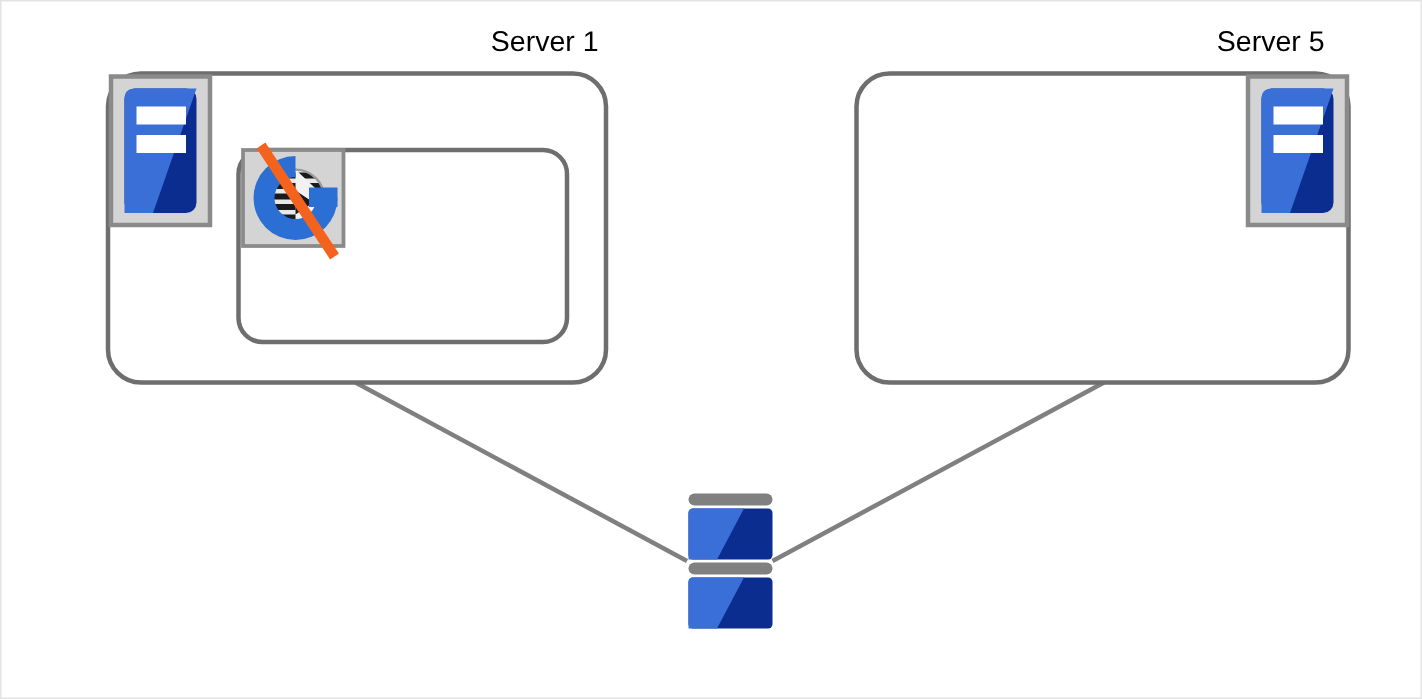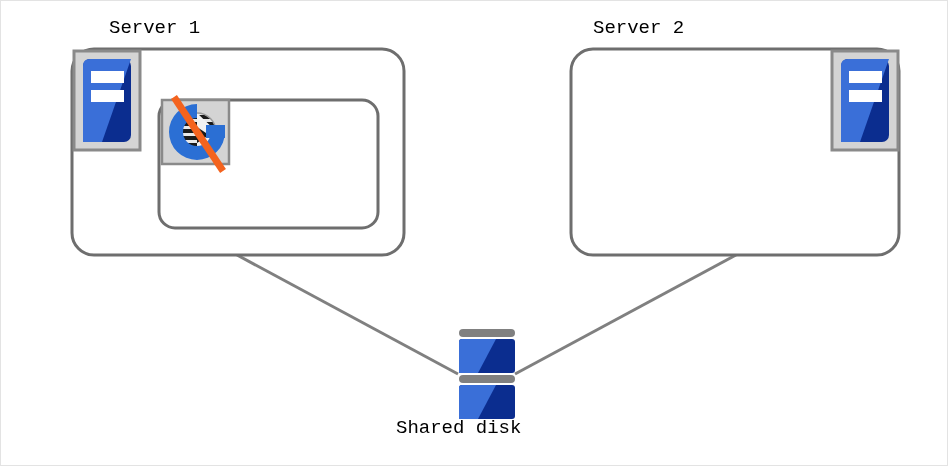--- a/index.html
+++ b/index.html
@@ -21,25 +21,25 @@
   }
   #diagram-svg {
     position: absolute;
     left: 0;
     top: 0;
     width: 948px;
     height: 466px;
   }
   .dgm-label {
     position: absolute;
-    font-family: Liberation Mono, monospace;
+    font-family: Liberation Sans, sans-serif;
     font-size: 19px;
     color: #000000;
     white-space: nowrap;
-    text-align: left;
+    text-align: right;
     line-height: 1;
   }
   #server1-title { left: 108px; top: 18px; width: 290px; }
   #server2-title { left: 592px; top: 18px; width: 290px; }
   #group-a-title { left: 157px; top: 64px; width: 220px; }
   #shared-disk-title { left: 395px; top: 418px; width: 180px; }
 </style>
 </head>
 <body>
 
@@ -111,17 +111,16 @@
       <rect x="458" y="374" width="56" height="8" rx="4" ry="4" fill="#808080"></rect>
       <rect x="458" y="384" width="56" height="34" rx="3" ry="3" fill="#0b2d8f"></rect>
       <path d="M 461 384 L 495 384 L 477 418 L 458 418 L 458 387 Q 458 384 461 384 Z" fill="#3a6fd8"></path>
     </g>
 
   </svg>
 
   <div class="dgm-label" id="server1-title">Server 1</div>
 
 
-  <div class="dgm-label" id="server2-title">Server 2</div>
+  <div class="dgm-label" id="server2-title">Server 5</div>
 
-  <div class="dgm-label" id="shared-disk-title">Shared disk</div>
 
 </div>
 
 </body></html>

